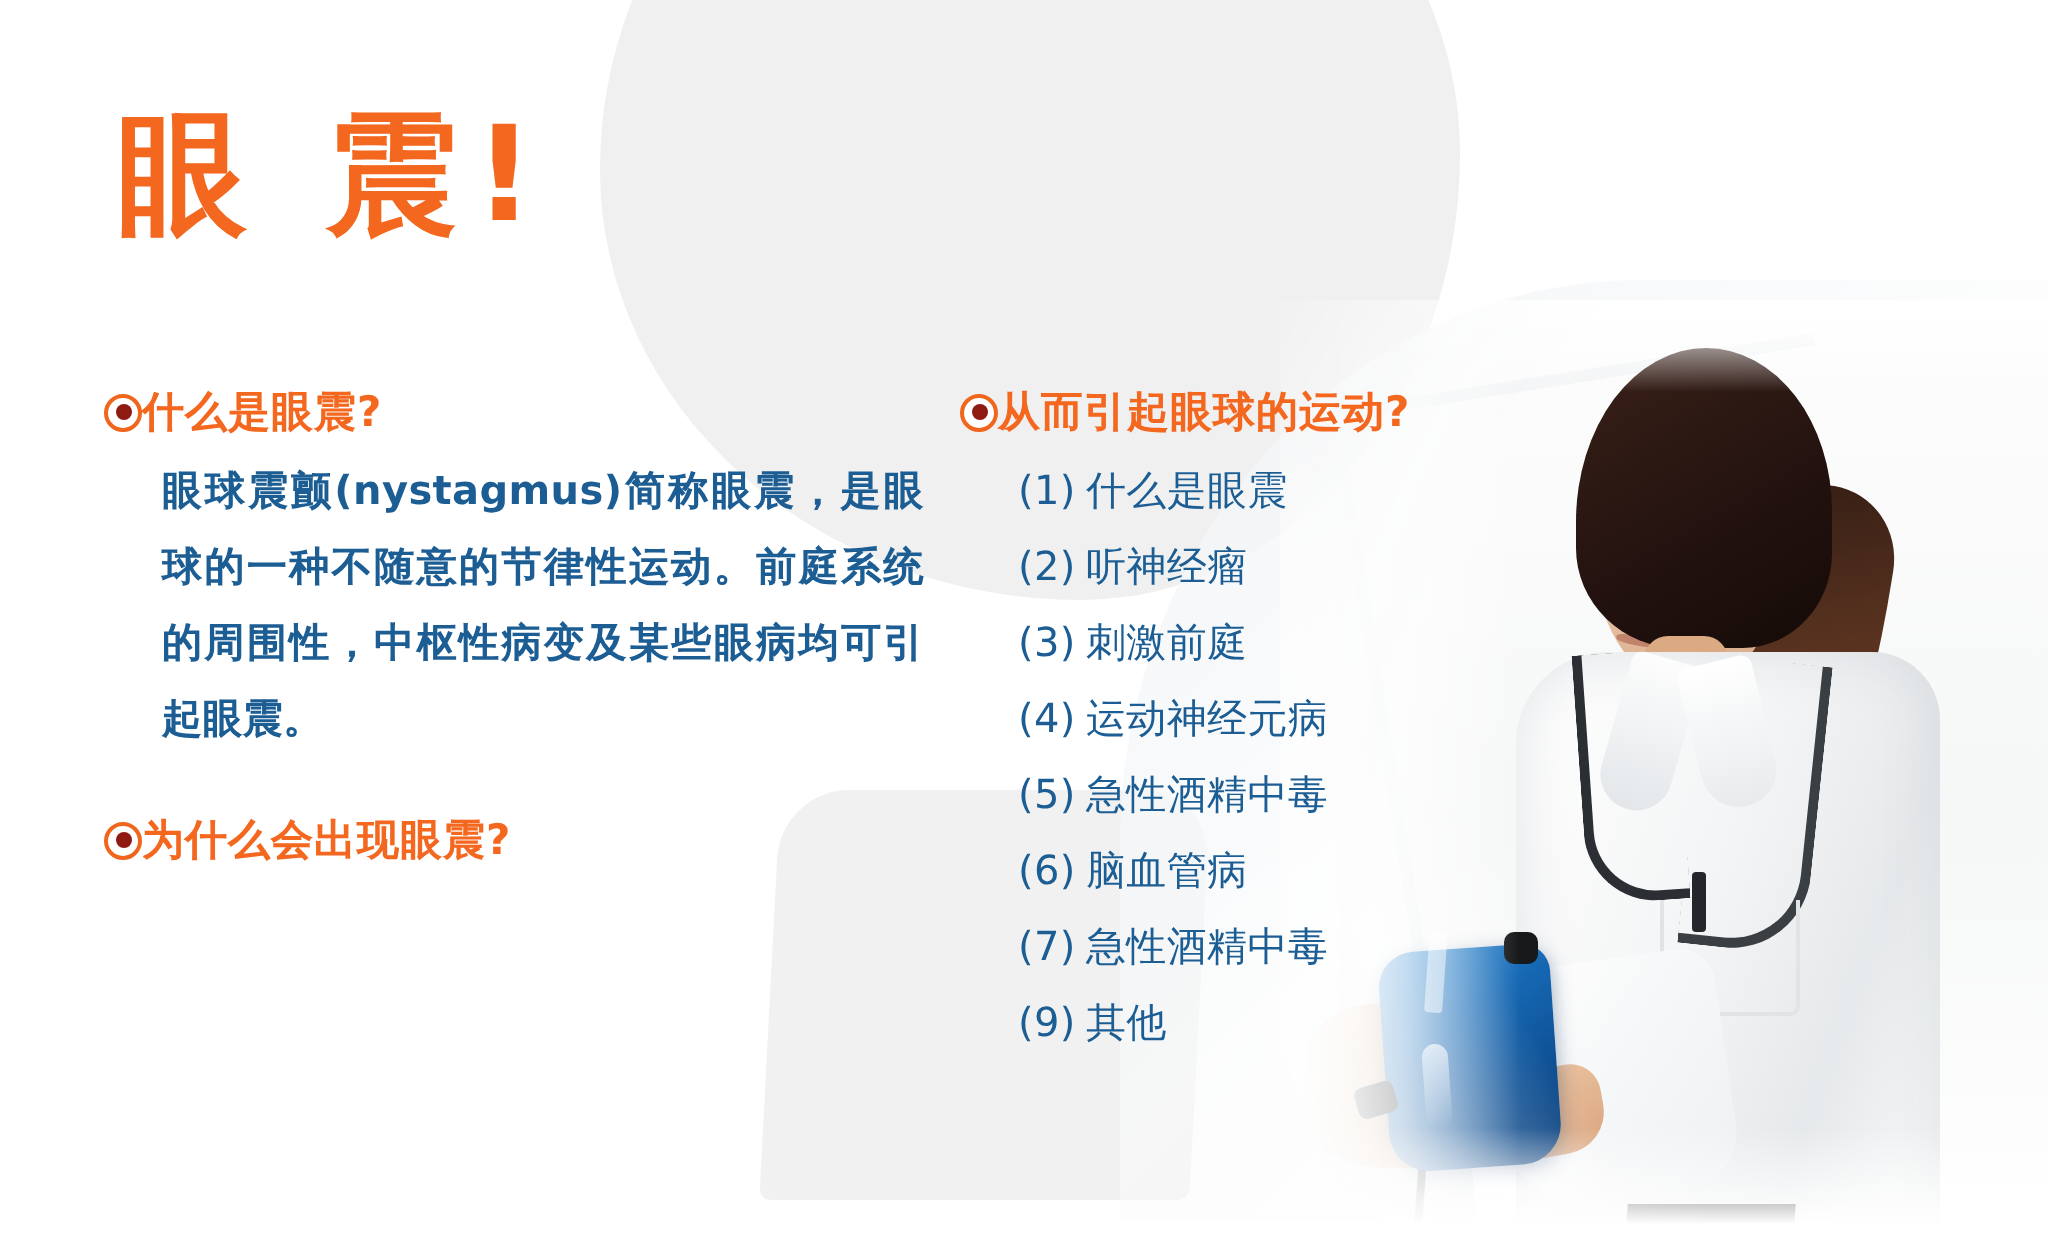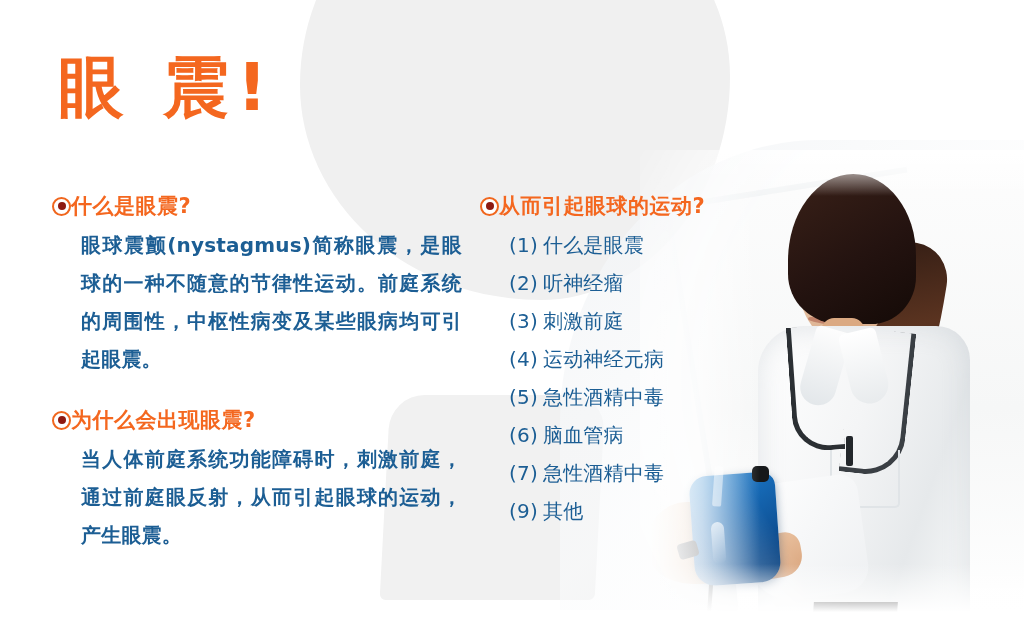--- a/index.html
+++ b/index.html
@@ -475,21 +475,20 @@
       <div class="sec-body">眼球震颤(nystagmus)简称眼震，是眼球的一种不随意的节律性运动。前庭系统的周围性，中枢性病变及某些眼病均可引起眼震。</div>
     </div>
 
     <div class="section">
       <div class="sec-head">
         <span class="bullet-eye">
             <i></i>
           </span>
         <span class="sec-title">为什么会出现眼震?</span>
       </div>
-      <div class="sec-body">当人体前庭系统功能障碍时，刺激前庭，通过前庭眼反射，从而引起眼球的运动，产生眼震。</div>
     </div>
 
   </div>
 
   <div class="col-right">
     <div class="section">
       <div class="sec-head">
         <span class="bullet-eye">
             <i></i>
           </span>

